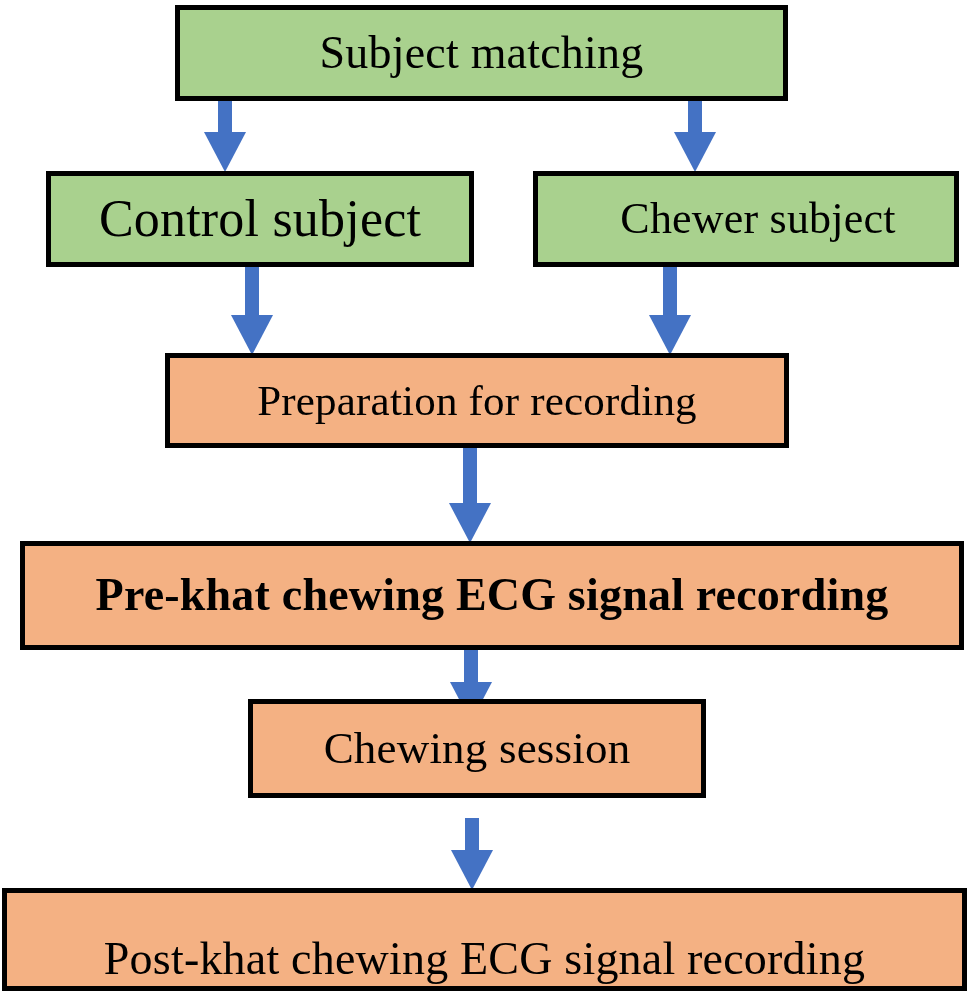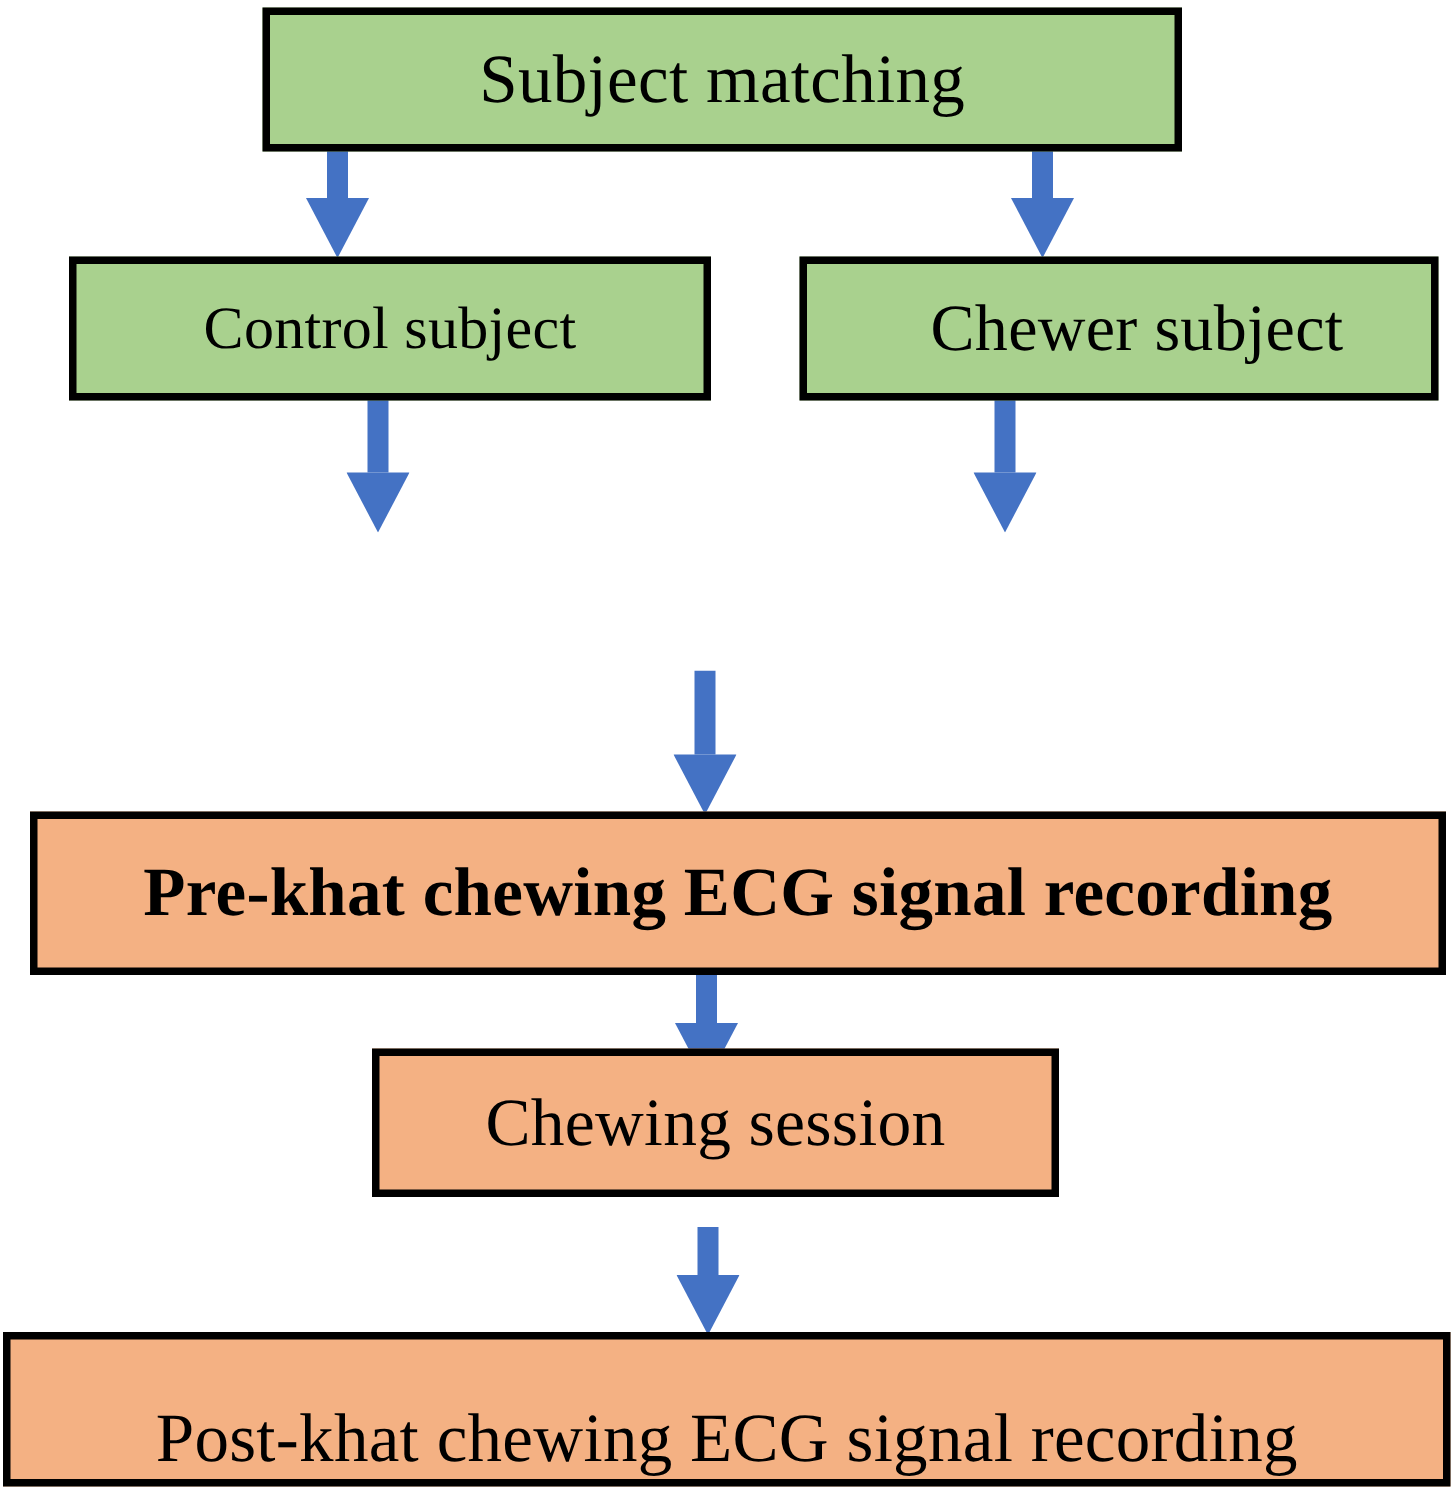--- a/index.html
+++ b/index.html
@@ -86,24 +86,27 @@
     <div class="arrow" style="left: 451px; top: 818px; width: 42px; height: 72px;">
       <svg width="42" height="72" viewBox="0 0 42 72">
         <rect x="14" y="0" width="14" height="32" fill="#4472c4"></rect>
         <polygon points="0,32 42,32 21,72" fill="#4472c4"></polygon>
       </svg>
     </div>
     <div class="node green" style="left: 175px; top: 5px; width: 613px; height: 96px; background: rgb(169, 209, 142); border-color: rgb(0, 0, 0);">
       <span class="node-label" style="font-size: 46px; color: rgb(0, 0, 0);">Subject matching</span>
     </div>
     <div class="node green" style="left: 46px; top: 171px; width: 428px; height: 96px; background: rgb(169, 209, 142); border-color: rgb(0, 0, 0);">
-      <span class="node-label" style="font-size: 40px; color: rgb(0, 0, 0);">Control subject</span>
+      <span class="node-label" style="font-size: 52px; color: rgb(0, 0, 0);">Control subject</span>
     </div>
     <div class="node green" style="left: 533px; top: 171px; width: 426px; height: 96px; background: rgb(169, 209, 142); border-color: rgb(0, 0, 0); padding-left: 24px;">
       <span class="node-label" style="font-size: 44px; color: rgb(0, 0, 0);">Chewer subject</span>
+    </div>
+    <div class="node orange" style="left: 165px; top: 353px; width: 624px; height: 95px; background: rgb(244, 177, 131); border-color: rgb(0, 0, 0);">
+      <span class="node-label" style="font-size: 43px; color: rgb(0, 0, 0);">Preparation for recording</span>
     </div>
     <div class="node orange" style="left: 20px; top: 541px; width: 944px; height: 109px; background: rgb(244, 177, 131); border-color: rgb(0, 0, 0);">
       <span class="node-label" style="font-size: 46px; color: rgb(0, 0, 0); font-weight: bold;">Pre-khat chewing ECG signal recording</span>
     </div>
     <div class="node orange" style="left: 248px; top: 699px; width: 458px; height: 99px; background: rgb(244, 177, 131); border-color: rgb(0, 0, 0);">
       <span class="node-label" style="font-size: 45px; color: rgb(0, 0, 0);">Chewing session</span>
     </div>
     <div class="node orange" style="left: 2px; top: 888px; width: 965px; height: 103px; background: rgb(244, 177, 131); border-color: rgb(0, 0, 0);">
       <span class="node-label" style="font-size: 46px; color: rgb(0, 0, 0); margin-top: 39px;">Post-khat chewing ECG signal recording</span>
     </div>

